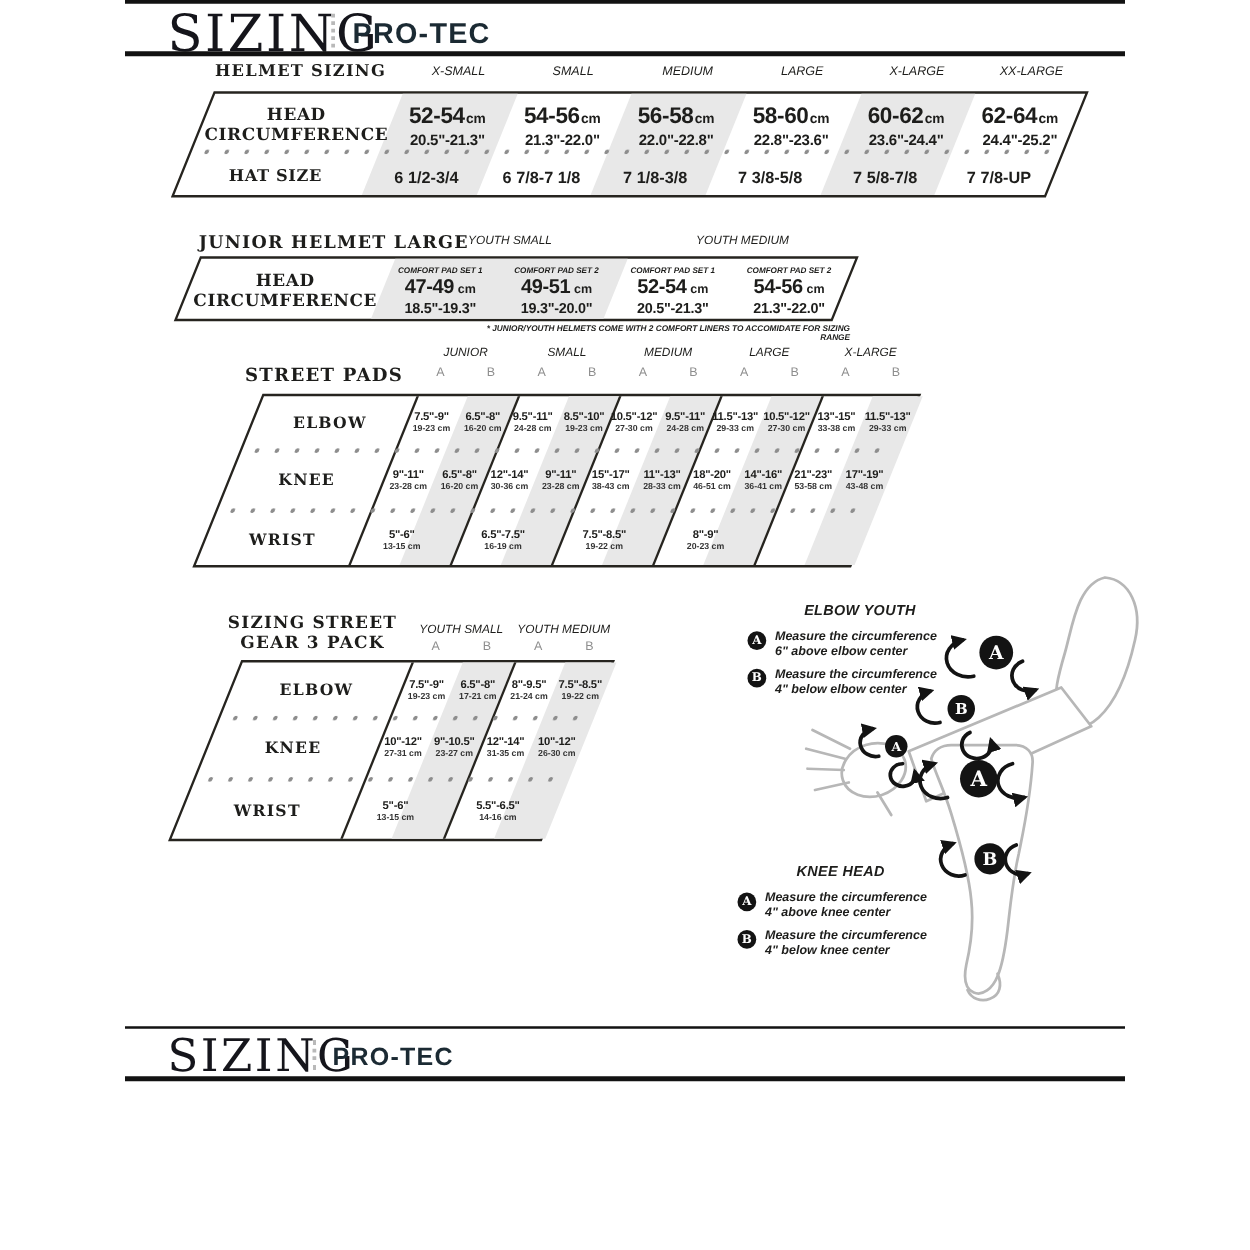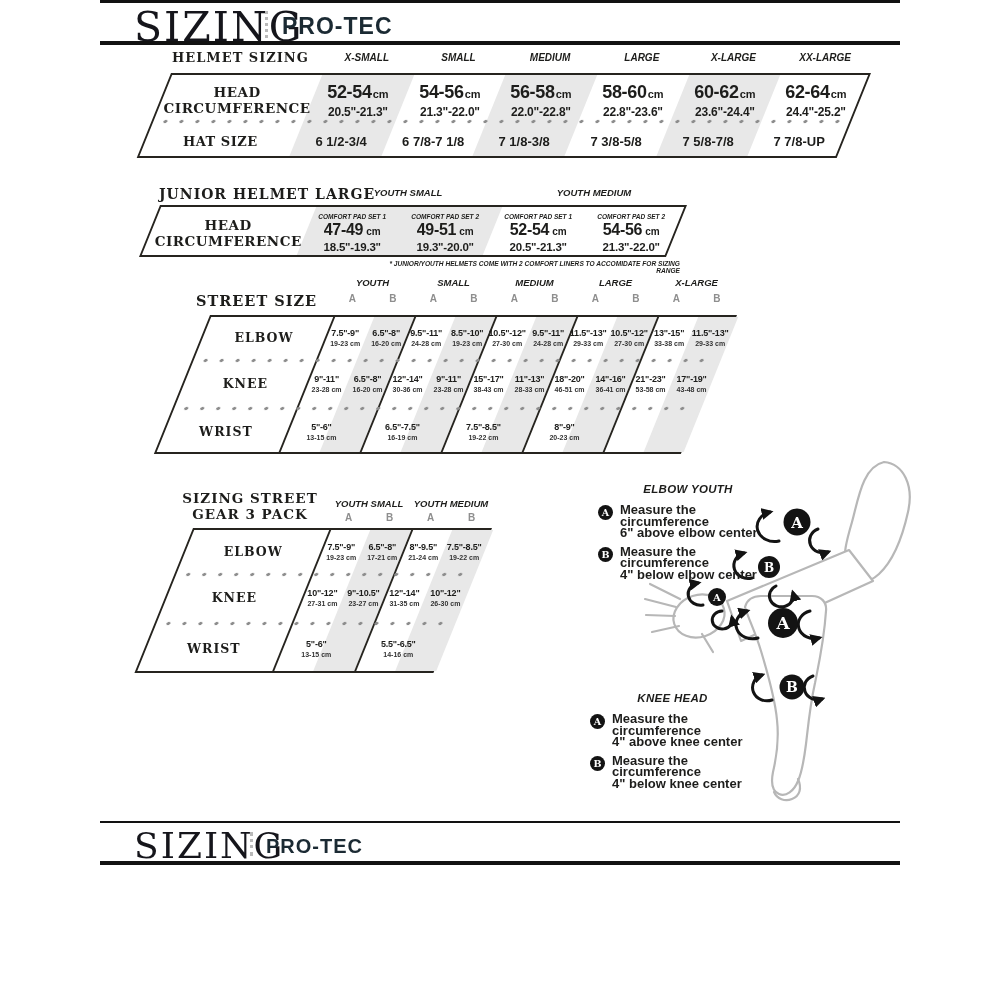--- a/index.html
+++ b/index.html
@@ -12,21 +12,21 @@
   .sec-title{position:absolute;font-family:"DejaVu Serif",serif;font-weight:bold;letter-spacing:1px;white-space:nowrap;}
   .ptable{position:absolute;transform:skewX(-22deg);transform-origin:0 0;border:2px solid #26241f;
           box-sizing:border-box;background:#fff;}
   .stripe{position:absolute;top:0;bottom:0;background:#e8e8e8;}
   .sepline{position:absolute;top:0;bottom:0;width:2px;background:#26241f;}
   .dotrow{position:absolute;height:5px;background-image:radial-gradient(circle,#8d8d8d 1.6px,rgba(0,0,0,0) 2px);
           background-size:16px 5px;background-repeat:repeat-x;background-position:0 50%;}
   .cell{position:absolute;transform:skewX(22deg);display:flex;flex-direction:column;
         align-items:center;justify-content:center;text-align:center;white-space:nowrap;}
   .rowlab{font-family:"DejaVu Serif",serif;font-weight:bold;}
-  .hdr{position:absolute;text-align:center;font-weight:bold;font-style:italic;white-space:nowrap;}
+  .hdr{position:absolute;text-align:center;font-weight:normal;font-style:italic;white-space:nowrap;}
   .helmethdr{font-size:10px;}
   .sizehdr{font-size:9.5px;}
   .abhdr{font-size:10px;color:#8e8e8e;font-style:normal;}
   .cmline{display:flex;align-items:baseline;justify-content:center;}
   .big{font-size:18px;font-weight:bold;letter-spacing:-0.3px;}
   .unit{font-size:11px;font-weight:bold;margin-left:1px;}
   .inval{font-size:12px;font-weight:bold;margin-top:2px;letter-spacing:-0.2px;}
   .hatval{font-size:13px;font-weight:bold;}
   .jr .big{font-size:16px;}
   .jr .unit{font-size:10px;margin-left:3px;}
@@ -34,35 +34,35 @@
   .padset{font-size:6.5px;font-weight:bold;font-style:italic;margin-bottom:1px;}
   .sv-in{font-size:9px;font-weight:bold;letter-spacing:-0.2px;}
   .sv-cm{font-size:7px;font-weight:bold;color:#333;margin-top:2px;}
   .footnote{position:absolute;font-size:6.6px;font-style:italic;font-weight:bold;text-align:right;}
   .m-block{position:absolute;}
   .m-title{text-align:center;font-style:italic;font-weight:bold;font-size:11.5px;letter-spacing:0.3px;margin-bottom:9px;}
   .m-item{display:flex;align-items:flex-start;margin-bottom:7px;}
   .m-key{flex:0 0 15px;width:15px;height:15px;border-radius:50%;background:#131313;color:#fff;
          font-family:"DejaVu Serif",serif;font-weight:bold;font-size:9.5px;display:flex;
          align-items:center;justify-content:center;margin-right:7px;margin-top:1px;}
-  .m-lines{font-weight:bold;font-size:13px;line-height:11.5px;}
+  .m-lines{font-weight:bold;font-size:10px;line-height:11.5px;font-style:italic;}
   svg text.mk{fill:#fff;font-family:"DejaVu Serif",serif;font-weight:bold;text-anchor:middle;}
 </style>
 </head>
 <body>
 
 <div class="rule" style="top:0;height:3px;"></div>
 <div class="brand-title" style="left:134px;top:3px;font-size:41px;">SIZING</div>
 <div class="vdots" style="left:265px;top:11px;height:27px;"></div>
 <div class="logo" style="left:282px;top:13px;font-size:23px;">PRO-TEC</div>
 <div class="rule" style="top:41px;height:4px;"></div>
 
 <div class="sec-title" style="left:172px;top:50px;font-size:13px;text-align:center;">HELMET SIZING</div>
 <div class="sec-title" style="left:159px;top:186px;font-size:14px;">JUNIOR HELMET LARGE</div>
-<div class="sec-title" style="left:196px;top:292px;font-size:14.5px;">STREET SIZE</div>
+<div class="sec-title" style="left:196px;top:292px;font-size:14.5px;">STREET PADS</div>
 <div class="sec-title" style="left:180px;top:491px;width:140px;text-align:center;font-size:13.5px;line-height:15.5px;">
   <div>SIZING STREET</div>
   <div>GEAR 3 PACK</div>
 </div>
 
 <div id="helmet-headers">
     <div class="hdr helmethdr" style="left: 321px; top: 52px; width: 91.66px;">X-SMALL</div>
     <div class="hdr helmethdr" style="left: 412.66px; top: 52px; width: 91.66px;">SMALL</div>
     <div class="hdr helmethdr" style="left: 504.32px; top: 52px; width: 91.66px;">MEDIUM</div>
     <div class="hdr helmethdr" style="left: 595.98px; top: 52px; width: 91.66px;">LARGE</div>
@@ -168,21 +168,21 @@
       <div class="cmline">
         <span class="big">54-56</span>
         <span class="unit">cm</span>
       </div>
       <div class="inval">21.3"-22.0"</div>
     </div>
   </div>
 <div class="footnote" style="left:380px;top:260px;width:300px;">* JUNIOR/YOUTH HELMETS COME WITH 2 COMFORT LINERS TO ACCOMIDATE FOR SIZING RANGE</div>
 
 <div id="street-headers">
-    <div class="hdr sizehdr" style="left: 332px; top: 277px; width: 81px;">YOUTH</div>
+    <div class="hdr sizehdr" style="left: 332px; top: 277px; width: 81px;">JUNIOR</div>
     <div class="hdr sizehdr" style="left: 413px; top: 277px; width: 81px;">SMALL</div>
     <div class="hdr sizehdr" style="left: 494px; top: 277px; width: 81px;">MEDIUM</div>
     <div class="hdr sizehdr" style="left: 575px; top: 277px; width: 81px;">LARGE</div>
     <div class="hdr sizehdr" style="left: 656px; top: 277px; width: 81px;">X-LARGE</div>
     <div class="hdr abhdr" style="left: 332px; top: 293px; width: 40.5px;">A</div>
     <div class="hdr abhdr" style="left: 372.5px; top: 293px; width: 40.5px;">B</div>
     <div class="hdr abhdr" style="left: 413px; top: 293px; width: 40.5px;">A</div>
     <div class="hdr abhdr" style="left: 453.5px; top: 293px; width: 40.5px;">B</div>
     <div class="hdr abhdr" style="left: 494px; top: 293px; width: 40.5px;">A</div>
     <div class="hdr abhdr" style="left: 534.5px; top: 293px; width: 40.5px;">B</div>

